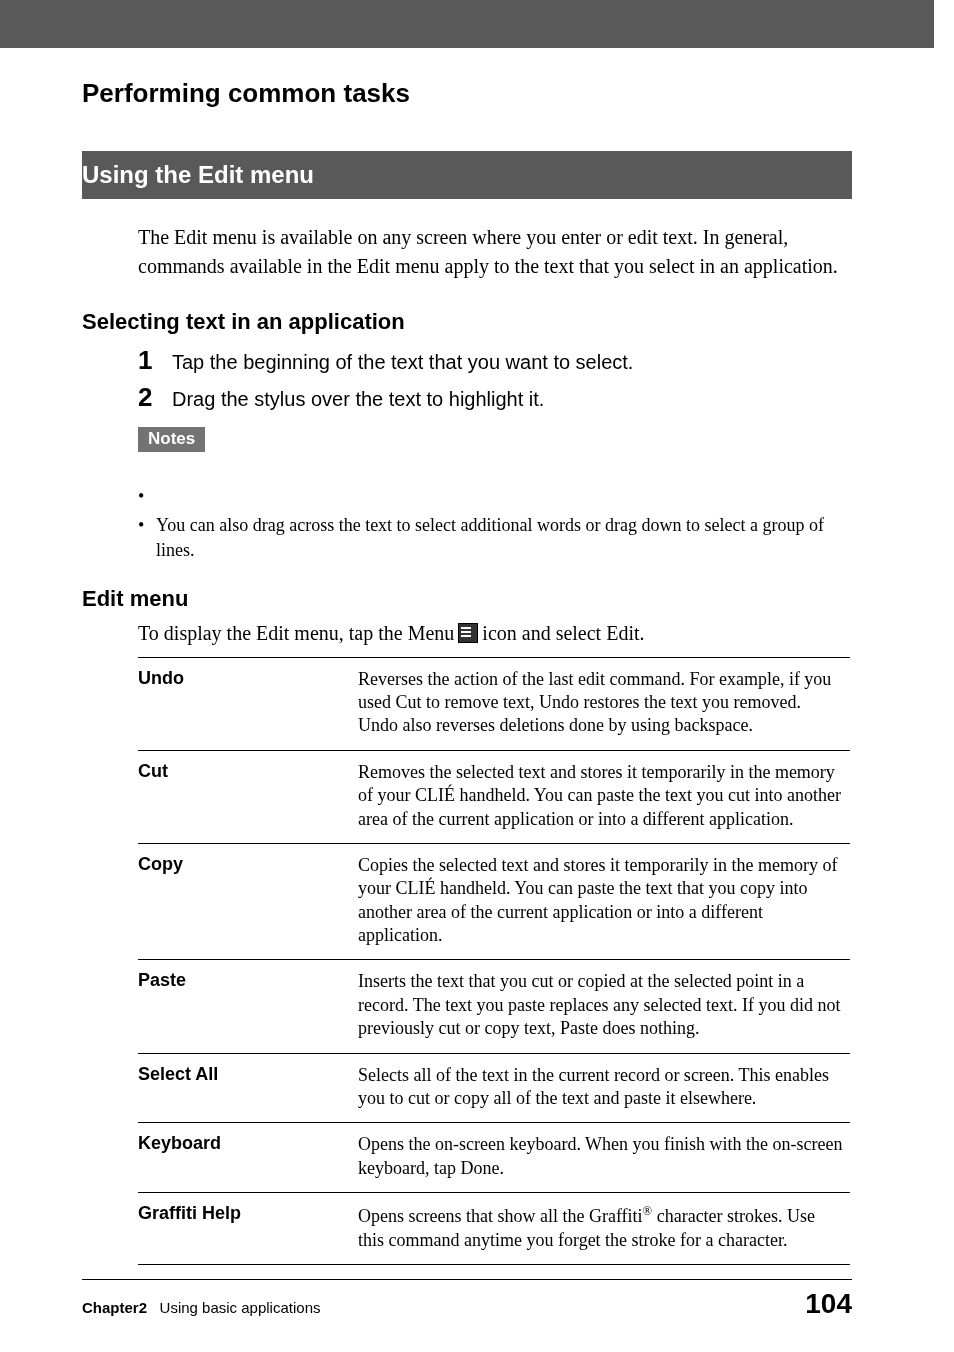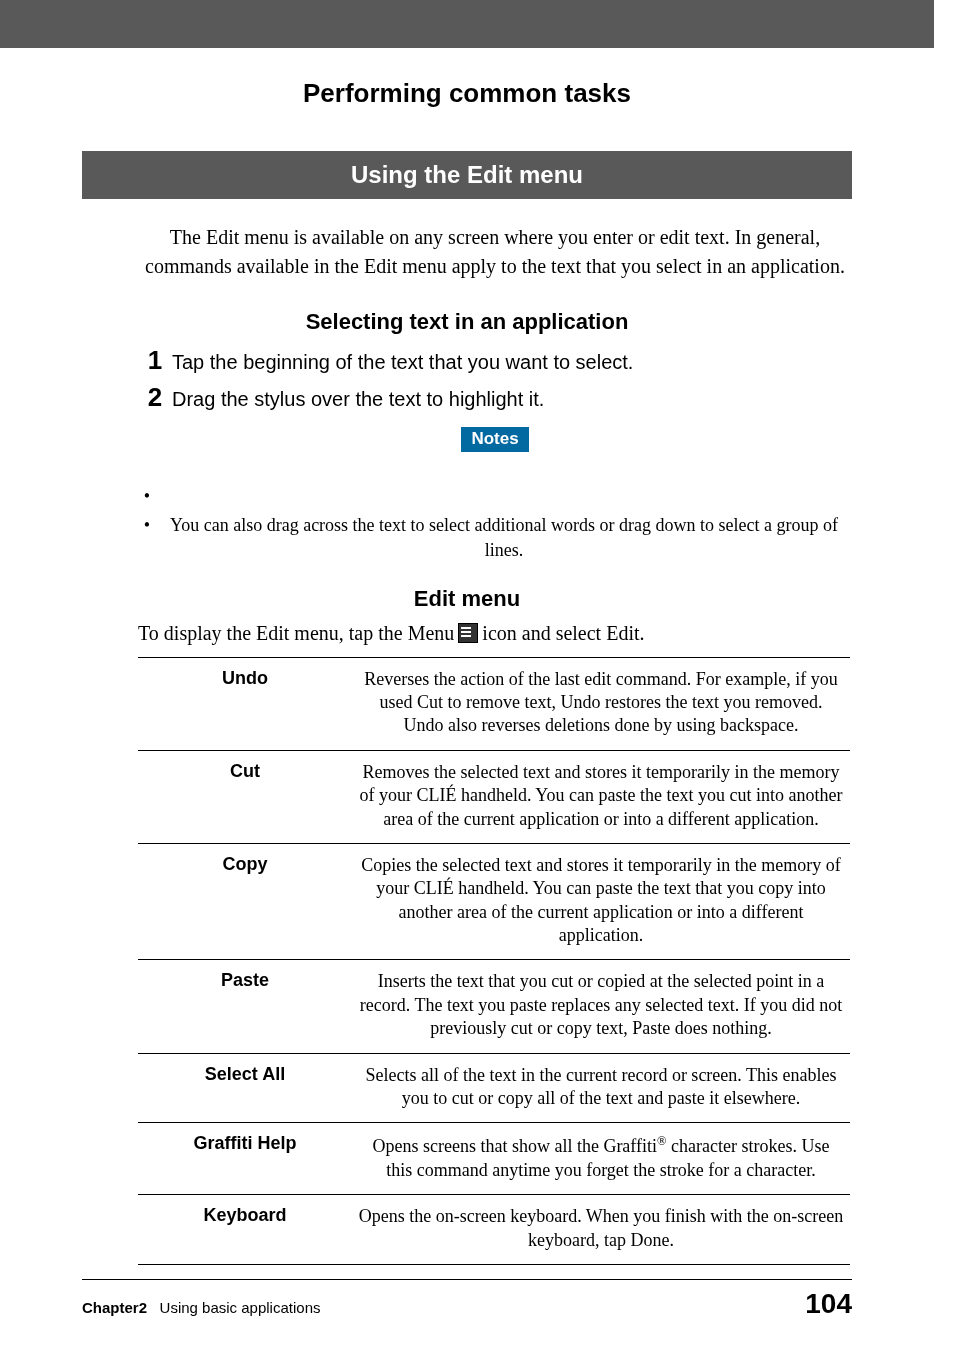--- a/index.html
+++ b/index.html
@@ -1,28 +1,28 @@
 <!DOCTYPE html>
 <html><head>
 <meta charset="utf-8">
 <style>
   * { box-sizing: border-box; margin: 0; padding: 0; }
   html, body { width: 954px; background: #fff; font-family: Georgia, 'Times New Roman', serif; color: #000; }
-  .page { width: 934px; min-height: 1352px; position: relative; text-align: center; }
+  .page { width: 934px; min-height: 1352px; position: relative; }
   .top-bar { background: #595959; height: 48px; width: 100%; }
   .content { padding: 0 82px 0 82px; }
   .breadcrumb { font-family: Verdana, Arial, sans-serif; font-weight: bold; font-size: 26px; margin-top: 30px; margin-bottom: 42px; }
   .section-bar { background: #595959; color: #fff; font-family: Verdana, Arial, sans-serif; font-weight: bold; font-size: 24px; padding: 10px 0; margin-bottom: 24px; }
   .intro { font-family: Georgia, 'Times New Roman', serif; font-size: 20px; line-height: 1.45; margin-left: 56px; margin-bottom: 28px; }
   .subhead { font-family: Verdana, Arial, sans-serif; font-weight: bold; font-size: 22px; margin-bottom: 10px; }
   .steps { margin-left: 56px; margin-bottom: 14px; }
   .step { display: flex; align-items: baseline; margin-bottom: 6px; }
   .step-num { font-family: Arial, Helvetica, sans-serif; font-weight: 900; font-size: 26px; width: 34px; flex-shrink: 0; }
   .step-text { font-family: Verdana, Arial, sans-serif; font-size: 20px; line-height: 1.4; }
-  .notes-label { display: inline-block; background: #0369a1; color: #fff; font-family: Arial, Helvetica, sans-serif; font-weight: bold; font-size: 17px; padding: 2px 10px 3px 10px; margin-left: 0; margin-bottom: 10px; }
+  .notes-label { display: inline-block; background: #737373; color: #fff; font-family: Arial, Helvetica, sans-serif; font-weight: bold; font-size: 17px; padding: 2px 10px 3px 10px; margin-left: 0; margin-bottom: 10px; }
   .notes-block { margin-left: 56px; margin-bottom: 22px; }
   .bullets { margin-left: 56px; margin-bottom: 22px; }
   .bullet { display: flex; font-size: 18px; line-height: 1.4; margin-bottom: 4px; }
   .bullet-dot { width: 18px; flex-shrink: 0; }
   .bullet-text { font-family: Georgia, 'Times New Roman', serif; }
   .tobody { font-family: Georgia, 'Times New Roman', serif; font-size: 20px; margin-left: 56px; margin-bottom: 12px; display: flex; align-items: center; flex-wrap: wrap; gap: 0; }
   .menu-icon { display: inline-flex; width: 20px; height: 20px; background: #333; border: 1px solid #000; margin: 0 4px; vertical-align: middle; position: relative; }
   .menu-icon::before { content: ""; position: absolute; left: 2px; top: 3px; width: 10px; height: 2px; background: #fff; box-shadow: 0 4px 0 #fff, 0 8px 0 #fff; }
   table.edit-table { width: 712px; margin-left: 56px; border-collapse: collapse; font-size: 18px; }
   table.edit-table td { border-top: 1px solid #000; padding: 10px 6px 12px 0; vertical-align: top; }
@@ -96,28 +96,28 @@
       </tr>
       <tr>
         <td class="cmd">Paste</td>
         <td class="desc">Inserts the text that you cut or copied at the selected point in a record. The text you paste replaces any selected text. If you did not previously cut or copy text, Paste does nothing.</td>
       </tr>
       <tr>
         <td class="cmd">Select All</td>
         <td class="desc">Selects all of the text in the current record or screen. This enables you to cut or copy all of the text and paste it elsewhere.</td>
       </tr>
       <tr>
+        <td class="cmd">Keyboard</td>
+        <td class="desc">Opens the on-screen keyboard. When you finish with the on-screen keyboard, tap Done.</td>
+      </tr>
+      <tr>
         <td class="cmd">Graffiti Help</td>
         <td class="desc">
           <span>Opens screens that show all the Graffiti</span><span class="sup">®</span><span> character strokes. Use this command anytime you forget the stroke for a character.</span>
         </td>
-      </tr>
-      <tr>
-        <td class="cmd">Keyboard</td>
-        <td class="desc">Opens the on-screen keyboard. When you finish with the on-screen keyboard, tap Done.</td>
       </tr>
     </tbody>
       </table>
   </div>
 
   <div class="footer">
     <div class="footer-left">
       <span class="chap">Chapter2</span>
       &nbsp;&nbsp;<span>Using basic applications</span>
     </div>

